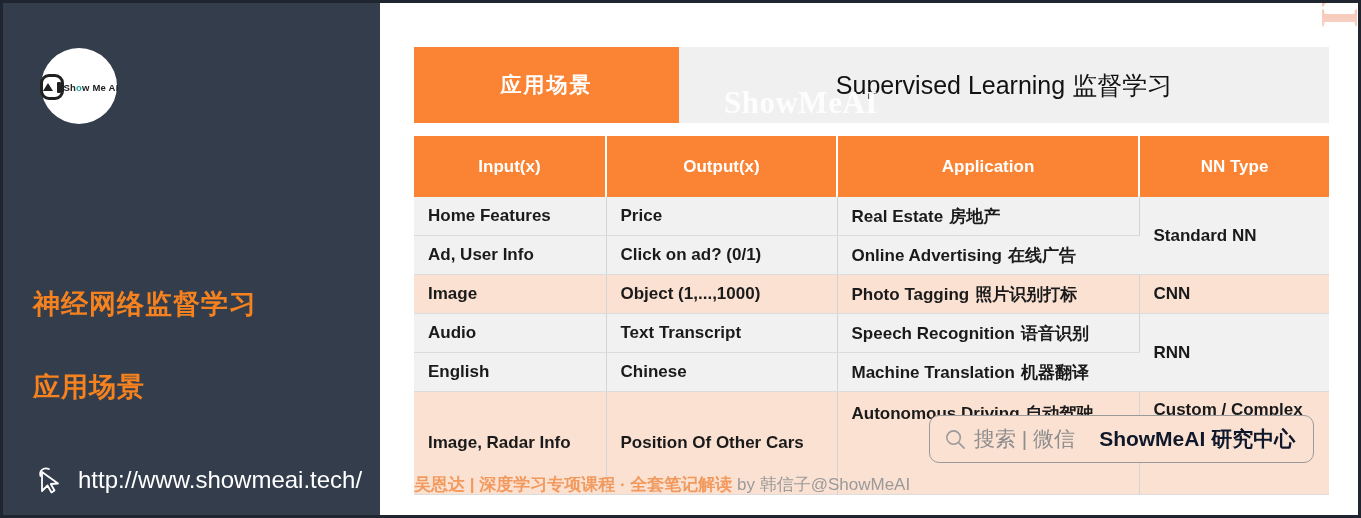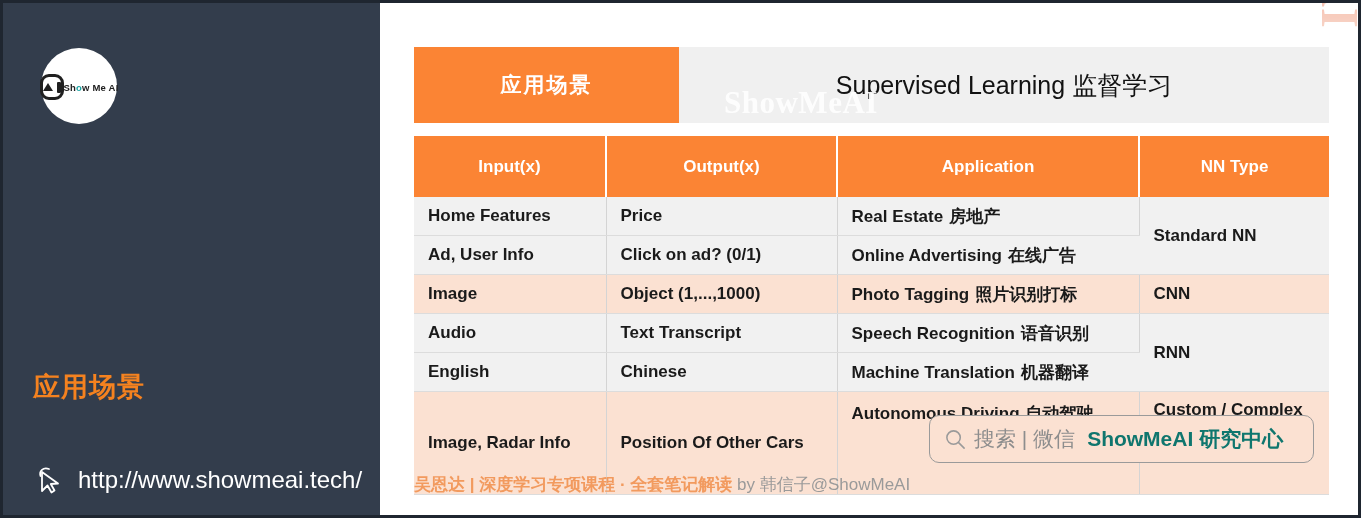--- a/index.html
+++ b/index.html
@@ -142,21 +142,21 @@
   
   .searchbox{
     position:absolute;left:549px;top:412px;width:385px;height:48px;
     border:1.4px solid #9a9a9a;border-radius:10px;
     background:#fbe1d2;
     display:flex;align-items:center;gap:7px;
     padding:0 14px;box-sizing:border-box;
   }
   .mag{width:23px;height:23px;flex:none;}
   .sb-gray{color:#8d8d8d;font-size:21px;white-space:nowrap;}
-  .sb-bold{color:#0f766e;font-size:21px;font-weight:bold;white-space:nowrap;margin-left:5px;}
+  .sb-bold{color:#0f172a;font-size:21px;font-weight:bold;white-space:nowrap;margin-left:17px;}
 
   
   .footer{
     position:absolute;left:34px;top:470px;
     font-size:17px;color:#8f8f8f;white-space:nowrap;
   }
   .footer .lead{color:#f29a5e;font-weight:bold;}
   .footer .mid{color:#9a9a9a;}
 </style>
 </head>
@@ -168,20 +168,21 @@
 
     <div class="logo-badge">
       <div class="logo-face">
         <span class="v"></span>
         <span class="bar"></span>
       </div>
       <div class="logo-chin"></div>
       <div class="logo-text"><span>Sh</span><span class="o">o</span><span>w Me AI</span></div>
     </div>
 
+    <div class="side-sub1">神经网络监督学习</div>
     <div class="side-sub2">应用场景</div>
 
     <div class="side-url-row">
       <svg class="cursor-icon" viewBox="0 0 28 30">
         <path d="M12 4 C6 2 2 6 3.5 11" stroke="#ffffff" stroke-width="1.8" fill="none" stroke-linecap="round"></path>
         <path d="M5 7 L5 26 L10.5 20.5 L14.5 27.5 L17.5 25.5 L13.8 19 L21 18.5 Z" fill="none" stroke="#ffffff" stroke-width="1.8" stroke-linejoin="round"></path>
       </svg>
       <span class="side-url">http://www.showmeai.tech/</span>
     </div>
   </div>

